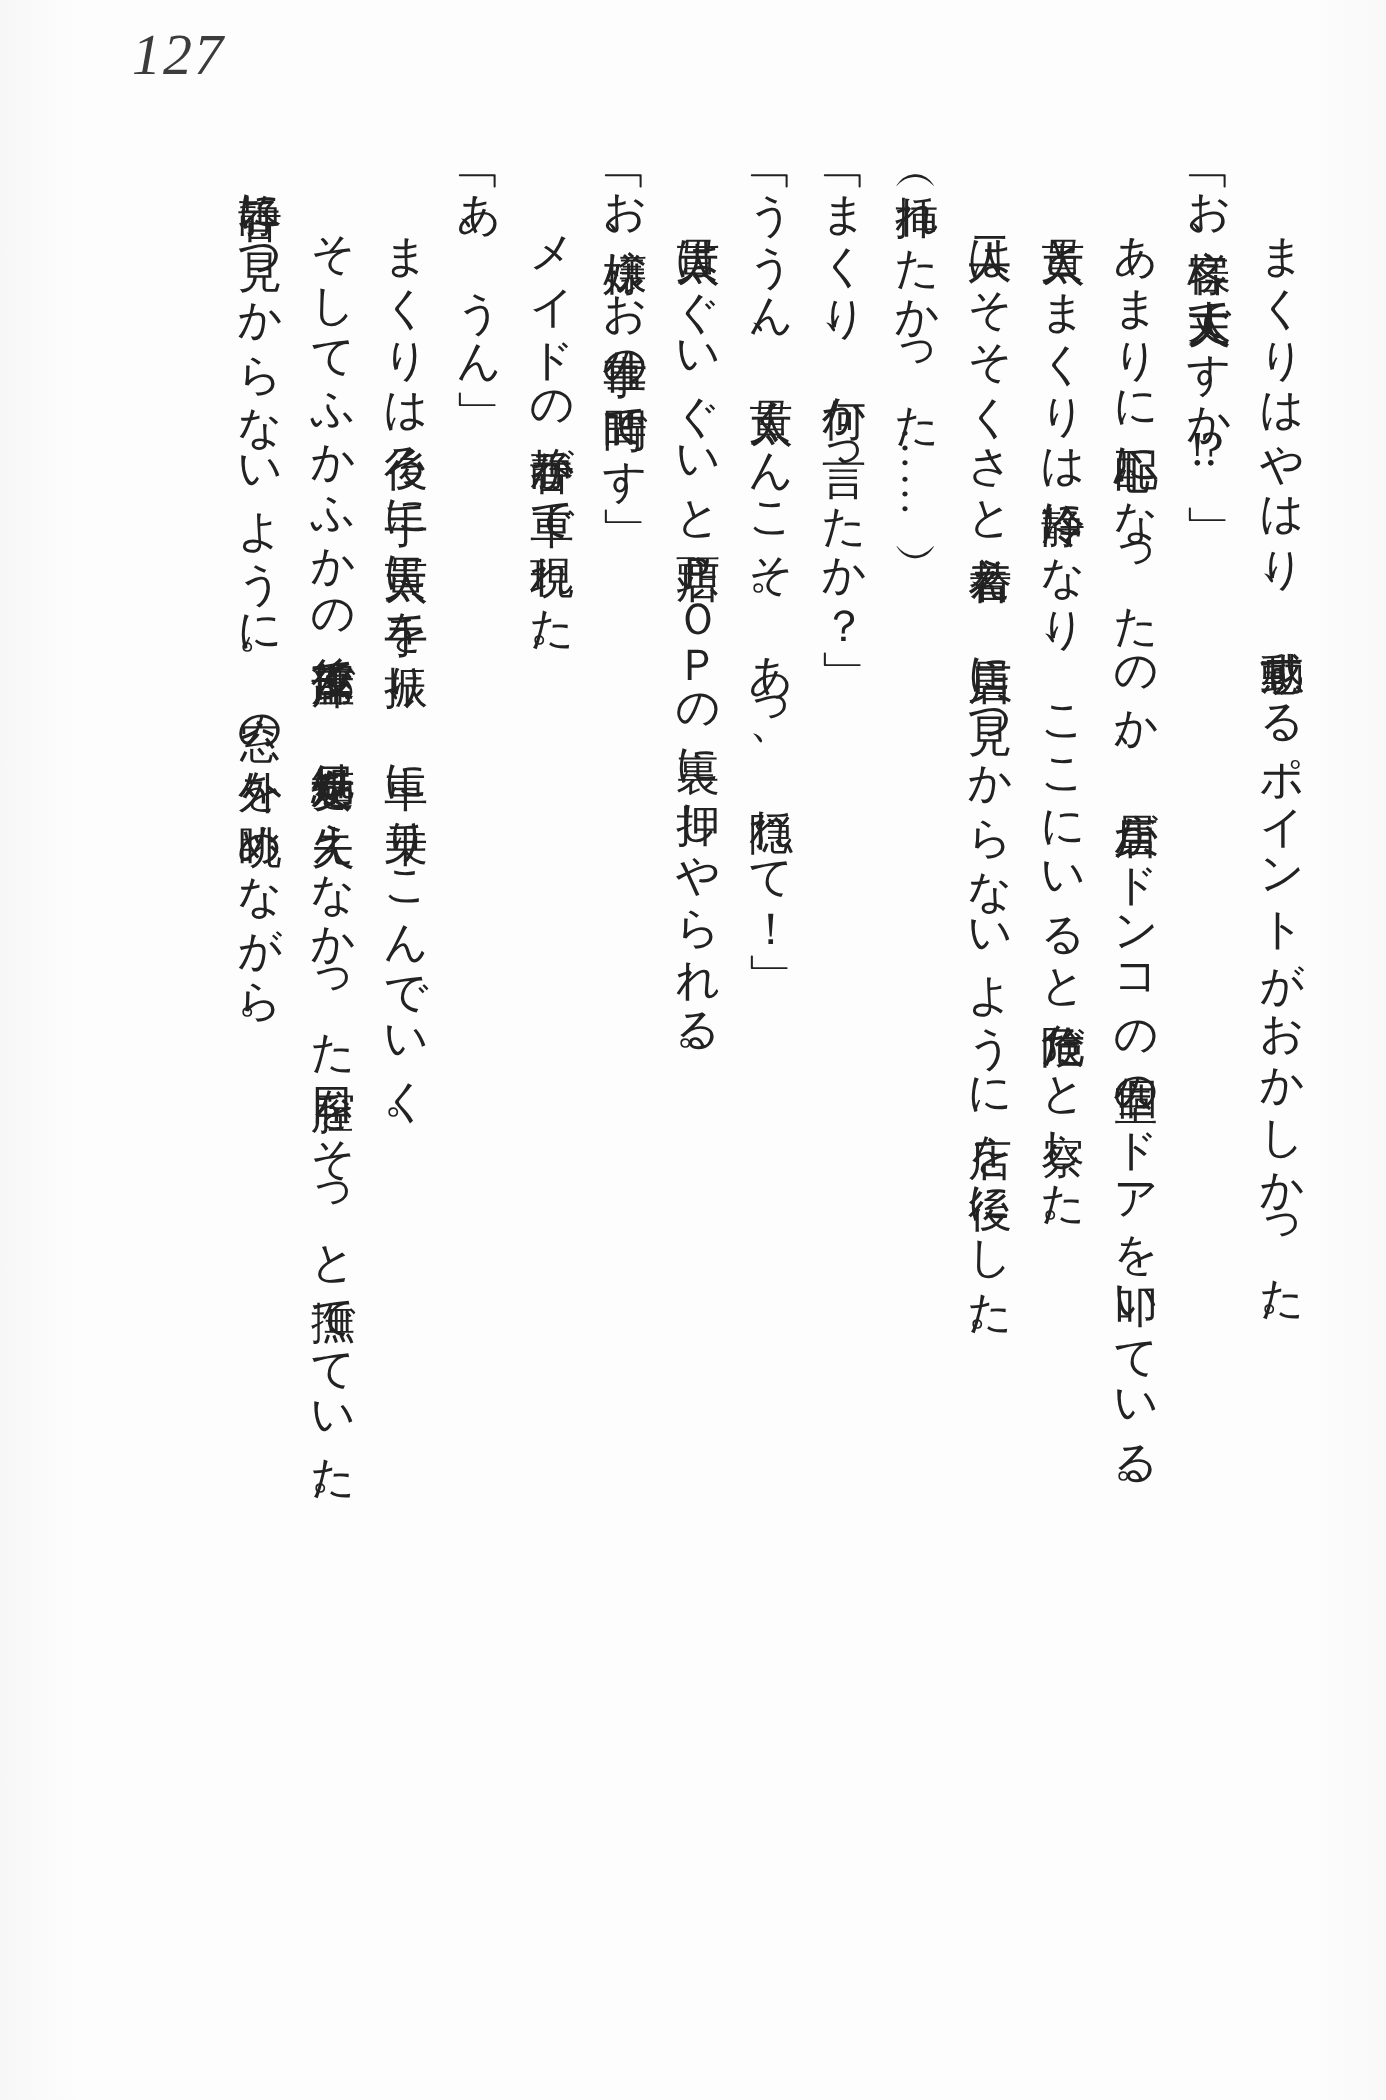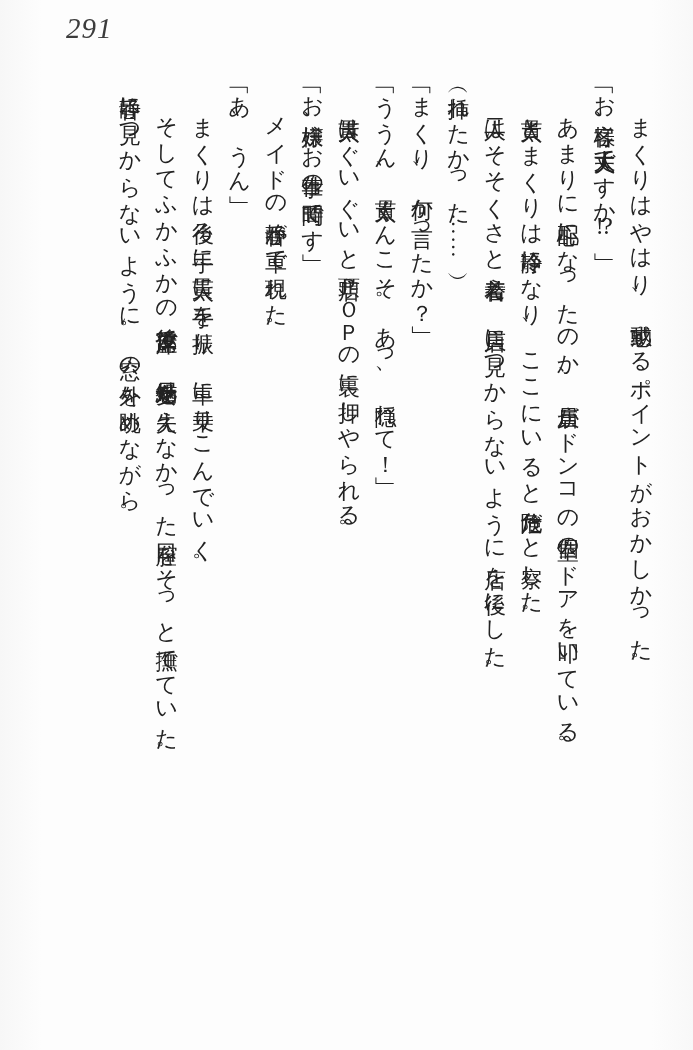--- a/index.html
+++ b/index.html
@@ -44,21 +44,21 @@
   }
   .text-block p.indent {
     text-indent: 1em;
   }
 </style>
 </head>
 <body>
 
 <div class="page">
 
-  <div class="page-number">291</div>
+  <div class="page-number">127</div>
 
   <div class="text-block">
     <p class="indent">まくりはやはり、感動するポイントがおかしかった。</p>
     <p>「お客様、大丈夫ですか⁉」</p>
     <p class="indent">あまりに心配になったのか、店員がドンコの個室のドアを叩いている。</p>
     <p class="indent">貫太とまくりは冷静になり、ここにいると危険だと察した。</p>
     <p class="indent">二人はそそくさと着替え、店員に見つからないように店を後にした。</p>
     <p>（挿れたかった……）</p>
     <p>「まくり、何か言ったか？」</p>
     <p>「ううん、貫太くんこそ。あっ、隠れて！」</p>

